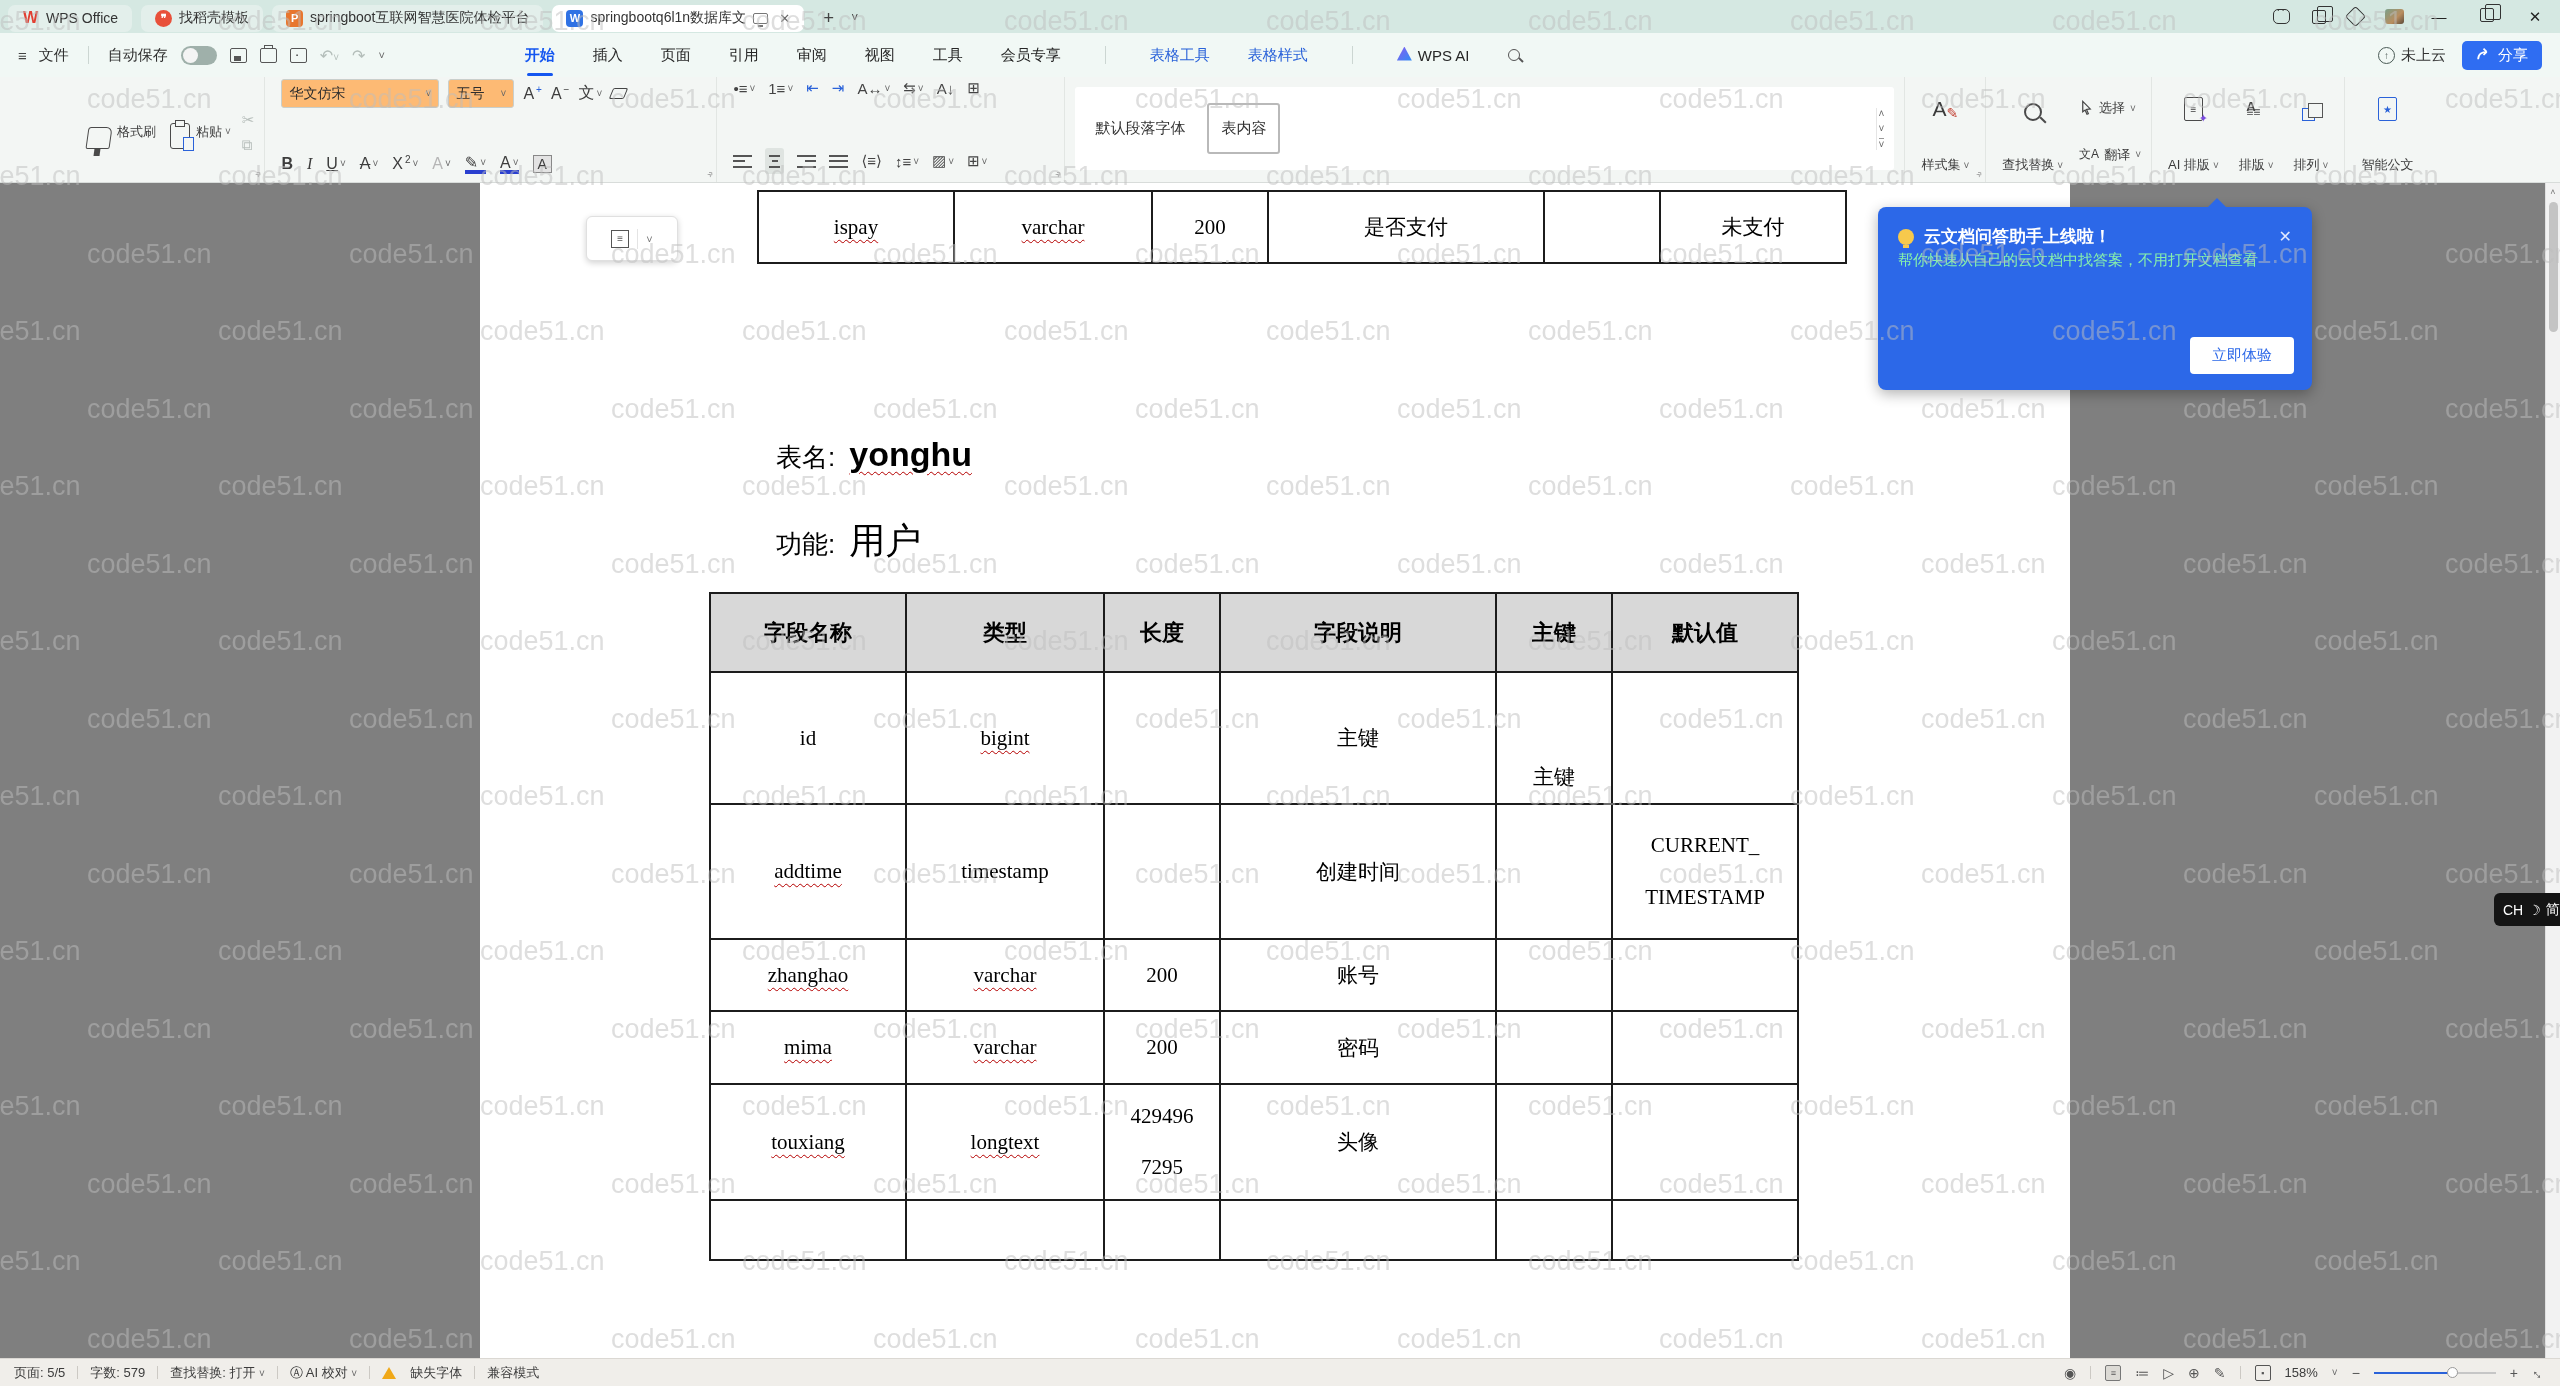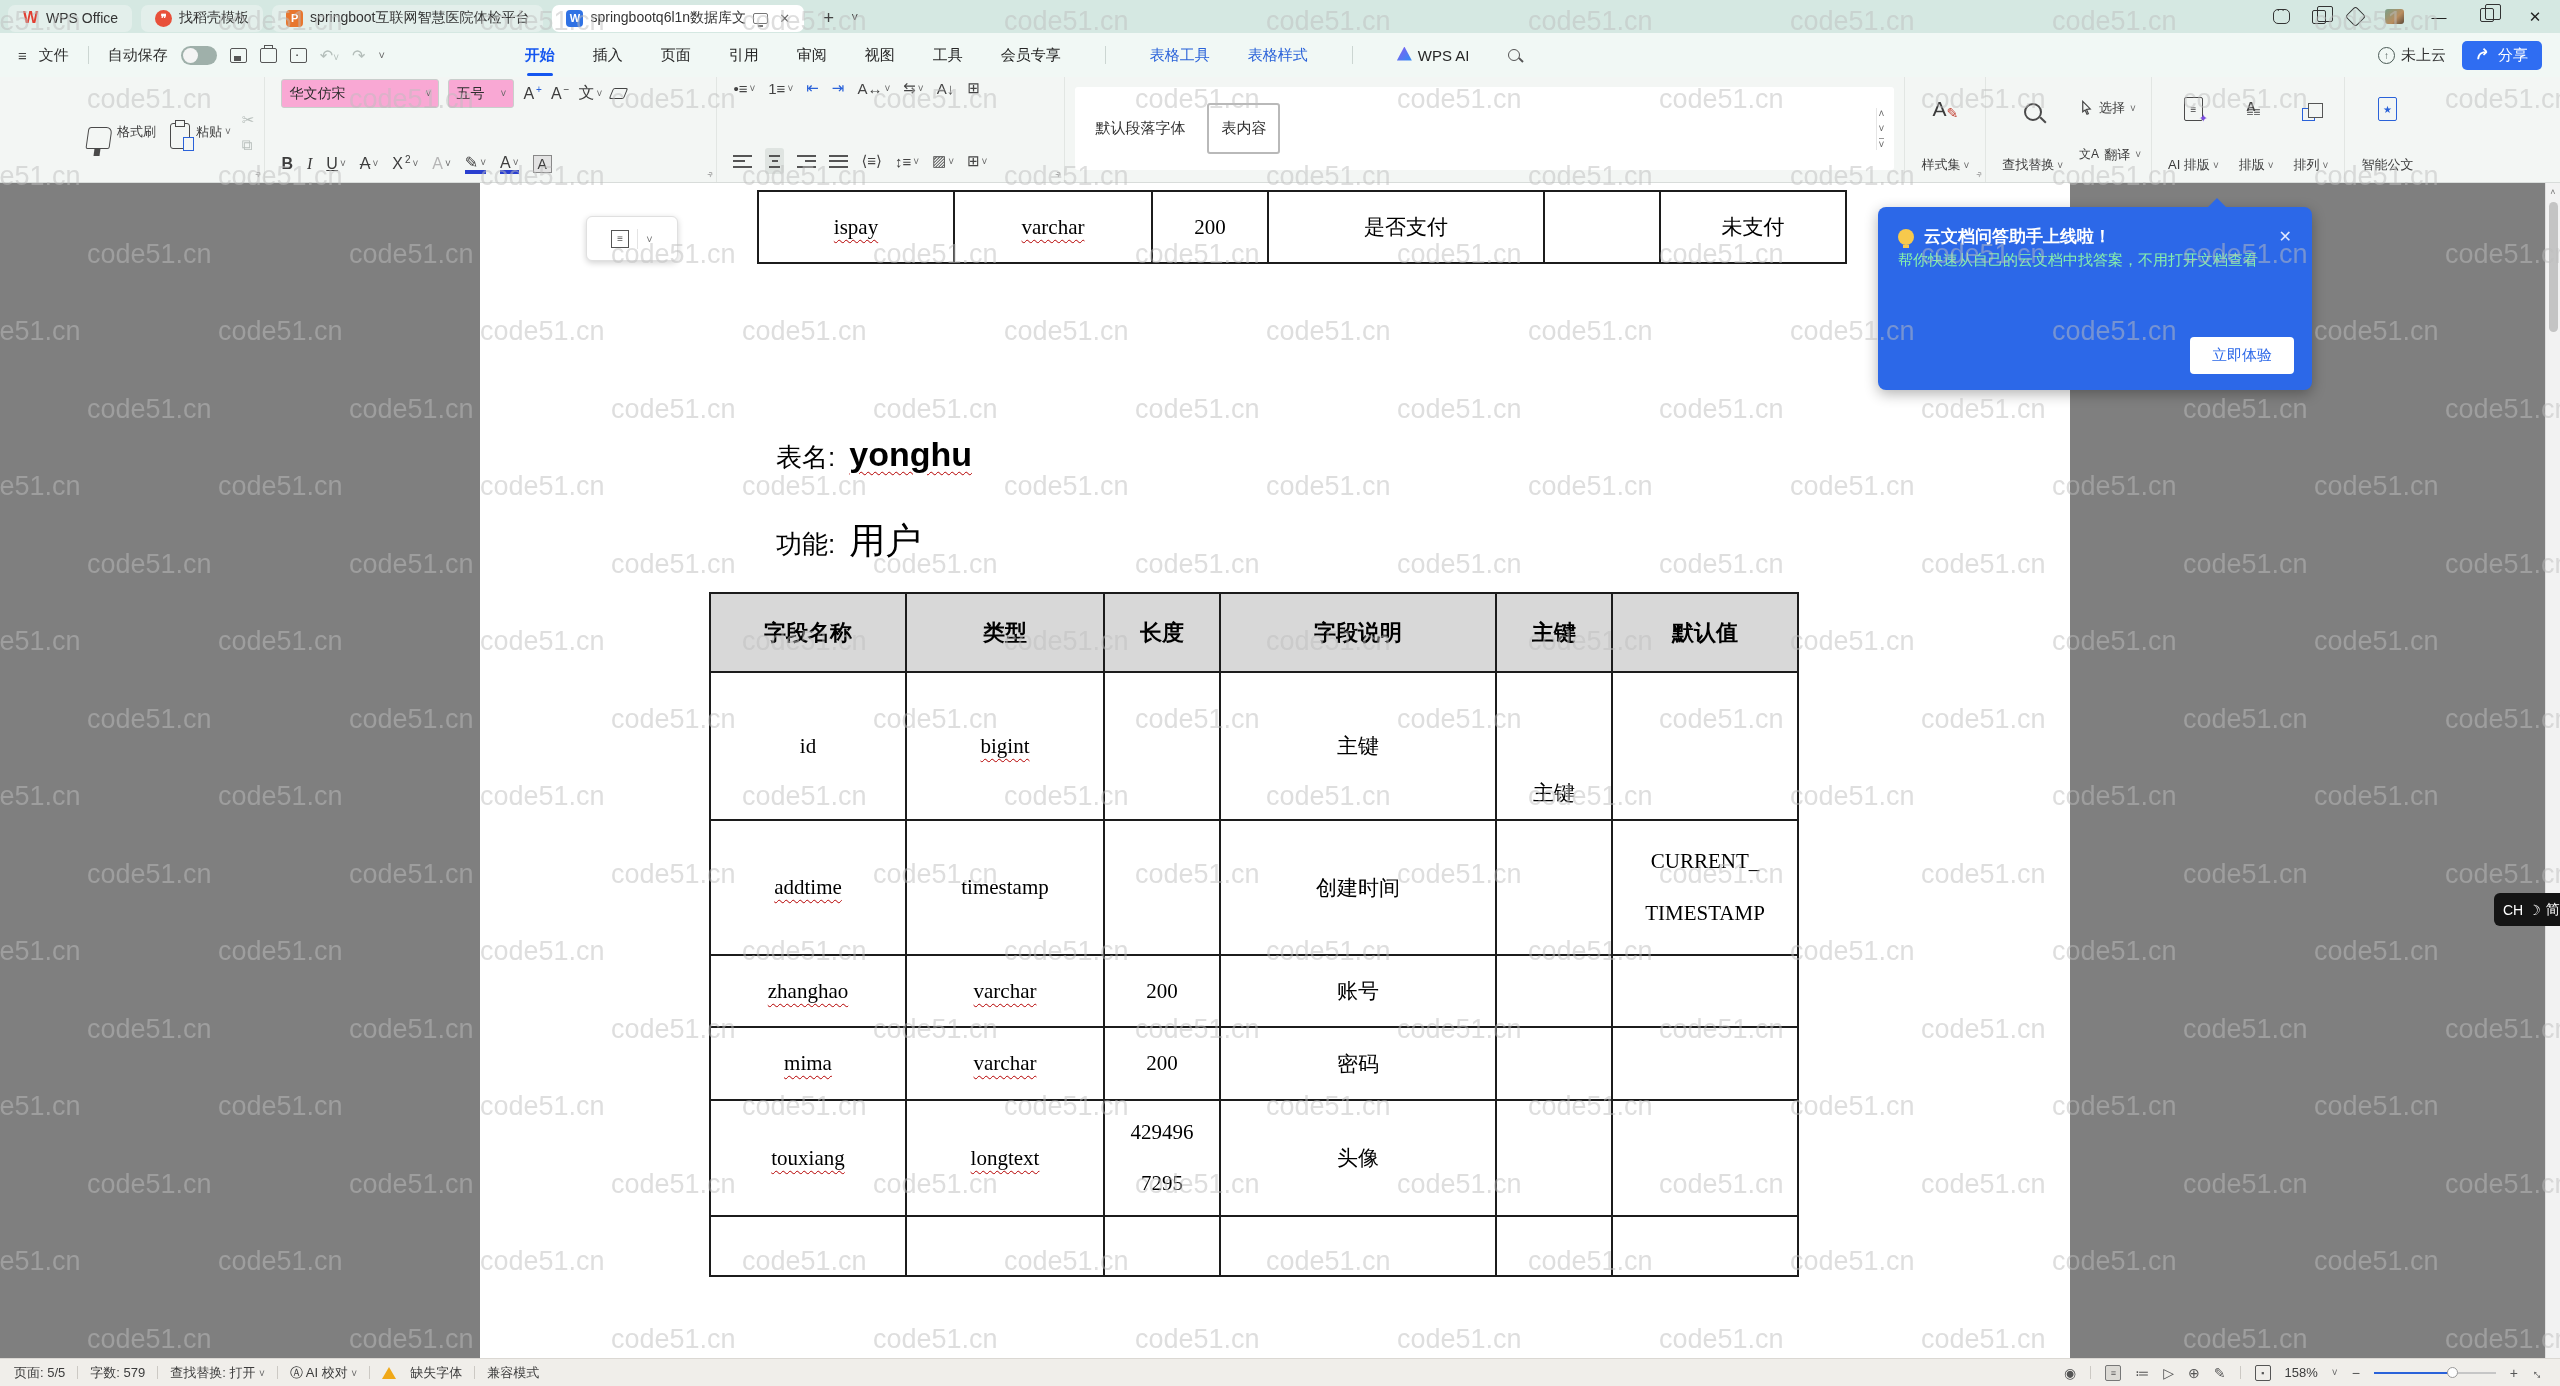--- a/index.html
+++ b/index.html
@@ -70,21 +70,21 @@
   .caret { font-size:10px; color:#666; }
   .ic-brush { width:24px; height:22px; border:1.7px solid #4a4a4a; border-radius:3px 6px 2px 2px; transform:skewX(-8deg); position:relative; }
   .ic-brush:after { content:""; position:absolute; bottom:-8px; left:8px; width:6px; height:7px; background:#4a4a4a; }
   .ic-clip { width:20px; height:26px; border:1.7px solid #4a4a4a; border-radius:3px; position:relative; }
   .ic-clip:before { content:""; position:absolute; top:-4px; left:4px; width:8px; height:5px; border:1.7px solid #4a4a4a; background:#f3f6f4; }
   .ic-clip:after { content:""; position:absolute; right:-5px; bottom:-3px; width:9px; height:12px; border:1.7px solid #2a62d9; background:#f3f6f4; }
   .smallcol { display:flex; flex-direction:column; justify-content:center; gap:10px; margin-left:4px; }
   .smallcol .sic { color:#b9c0bd; font-size:15px; line-height:1; }
   .g-col { display:flex; flex-direction:column; justify-content:space-between; padding:2px 0 8px; }
   .frow { display:flex; align-items:center; gap:9px; }
-  .combo { height:29px; background:#f9a8d4; border:1px solid #c9cfcc; border-radius:3px; display:flex; align-items:center; justify-content:space-between; padding:0 7px; font-size:14px; color:#2e2e2e; }
+  .combo { height:29px; background:#fdba74; border:1px solid #c9cfcc; border-radius:3px; display:flex; align-items:center; justify-content:space-between; padding:0 7px; font-size:14px; color:#2e2e2e; }
   .tbtn { font-size:16px; color:#3d3d3d; display:flex; align-items:center; gap:2px; white-space:nowrap; }
   .tbtn .sup { font-size:10px; margin-top:-8px; }
   .tbtn .sup.blue { color:#2a62d9; }
   .ic-eraser { width:15px; height:11px; border:1.6px solid #444; transform:skewX(-22deg); border-radius:2px; }
   .u-blue { box-shadow:inset 0 -4px 0 #2a3fd0; padding-bottom:2px; }
   .boxA { border:1.2px solid #888; background:#e3e3e3; padding:0 4px; font-size:14px; }
   .grayA { color:#b5b5b5; }
   .al { width:19px; display:inline-block; }
   .al i { display:block; height:2px; background:#555; margin:3.5px 0; }
   .al.c i:nth-child(2){ width:60%; margin-left:auto; margin-right:auto; }
@@ -509,21 +509,21 @@
           </colgroup>
           <tbody>
             <tr style="height: 79px;">
               <th>字段名称</th>
               <th>类型</th>
               <th>长度</th>
               <th>字段说明</th>
               <th>主键</th>
               <th>默认值</th>
             </tr>
-            <tr style="height: 148px;">
+            <tr style="height: 132px;">
               <td>id</td>
               <td><span class="sp">bigint</span></td>
               <td>&nbsp;</td>
               <td>主键</td>
               <td class="pkb">主键</td>
               <td>&nbsp;</td>
             </tr>
             <tr style="height: 135px;">
               <td><span class="sp">addtime</span></td>
               <td>timestamp</td>

